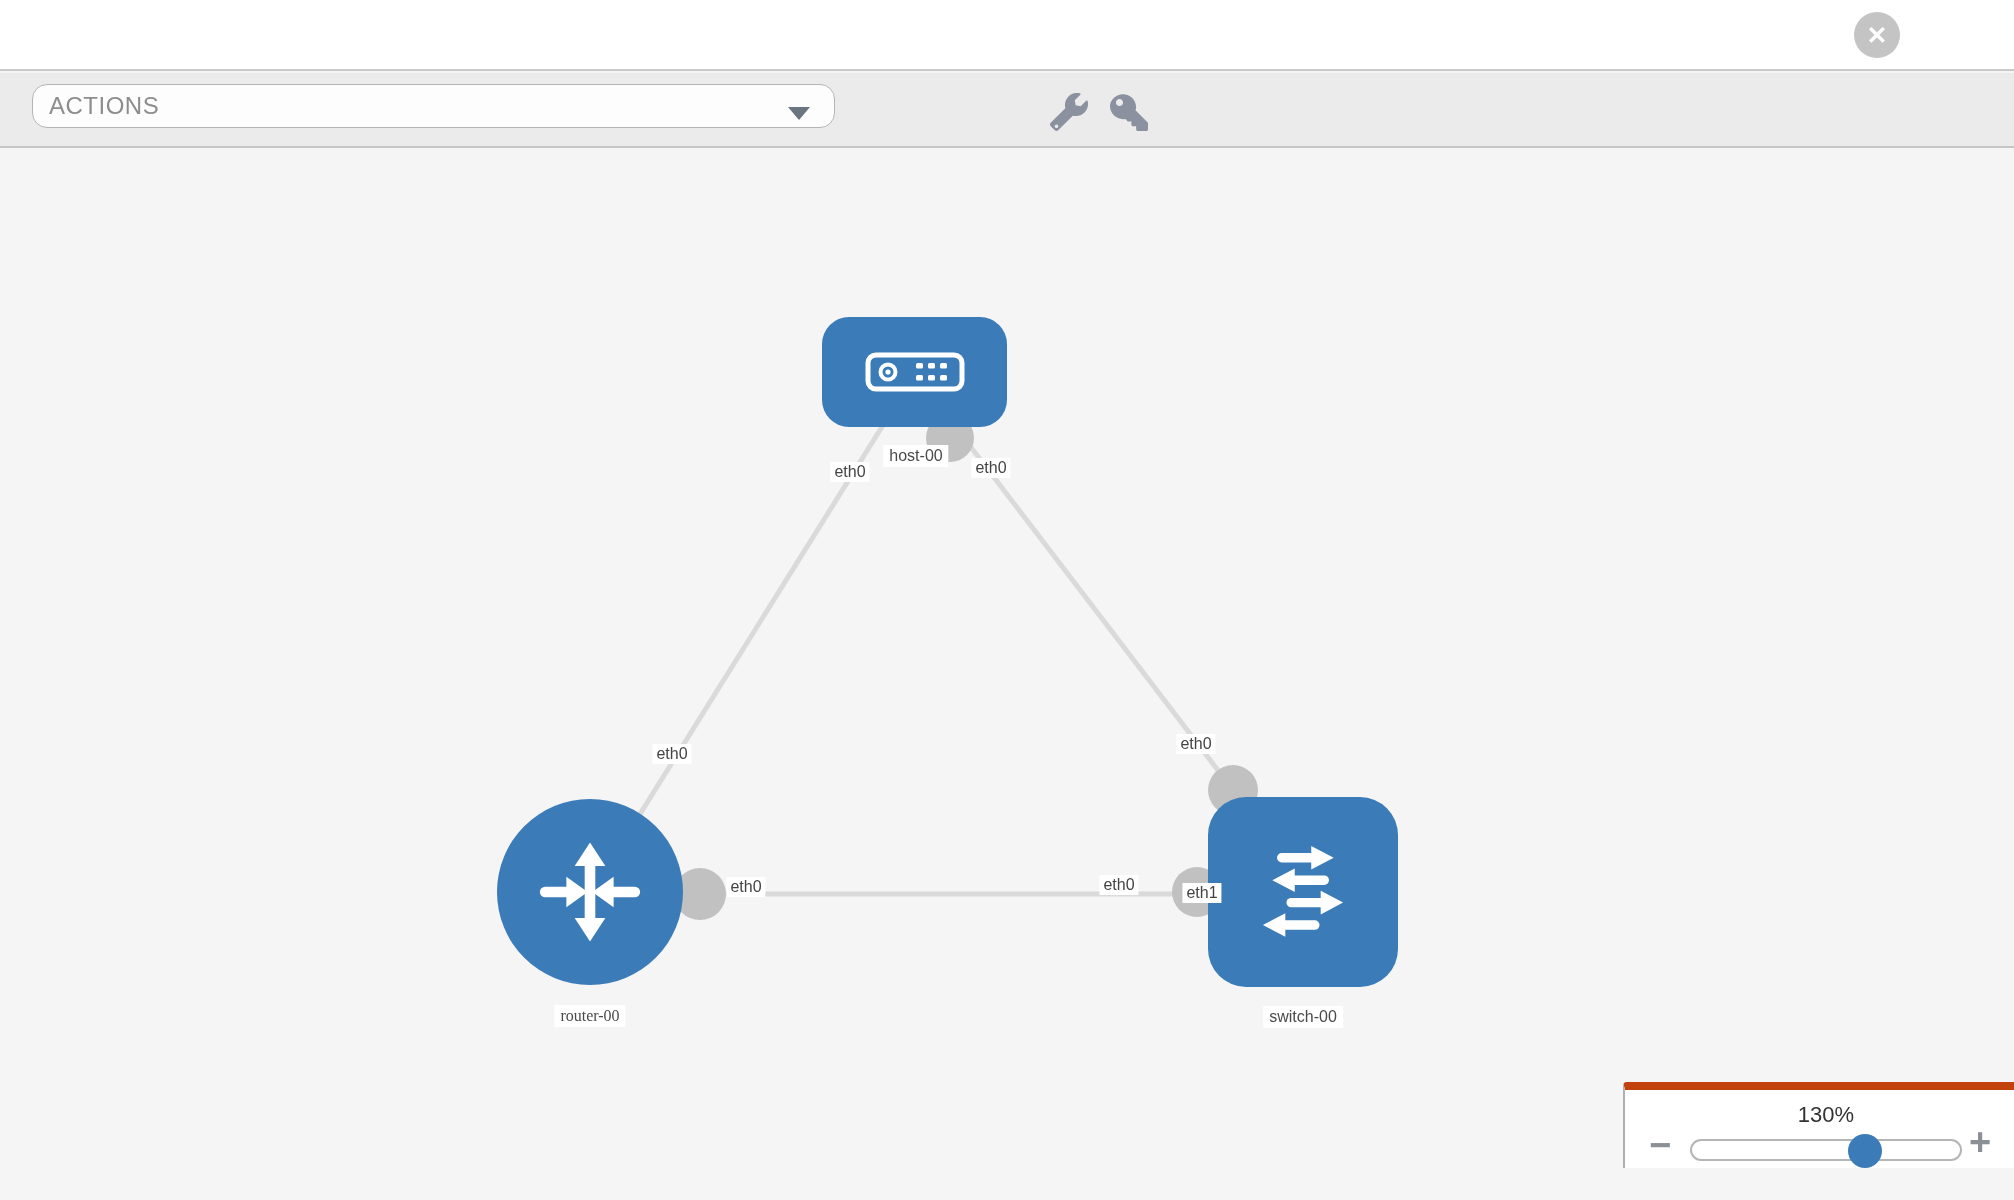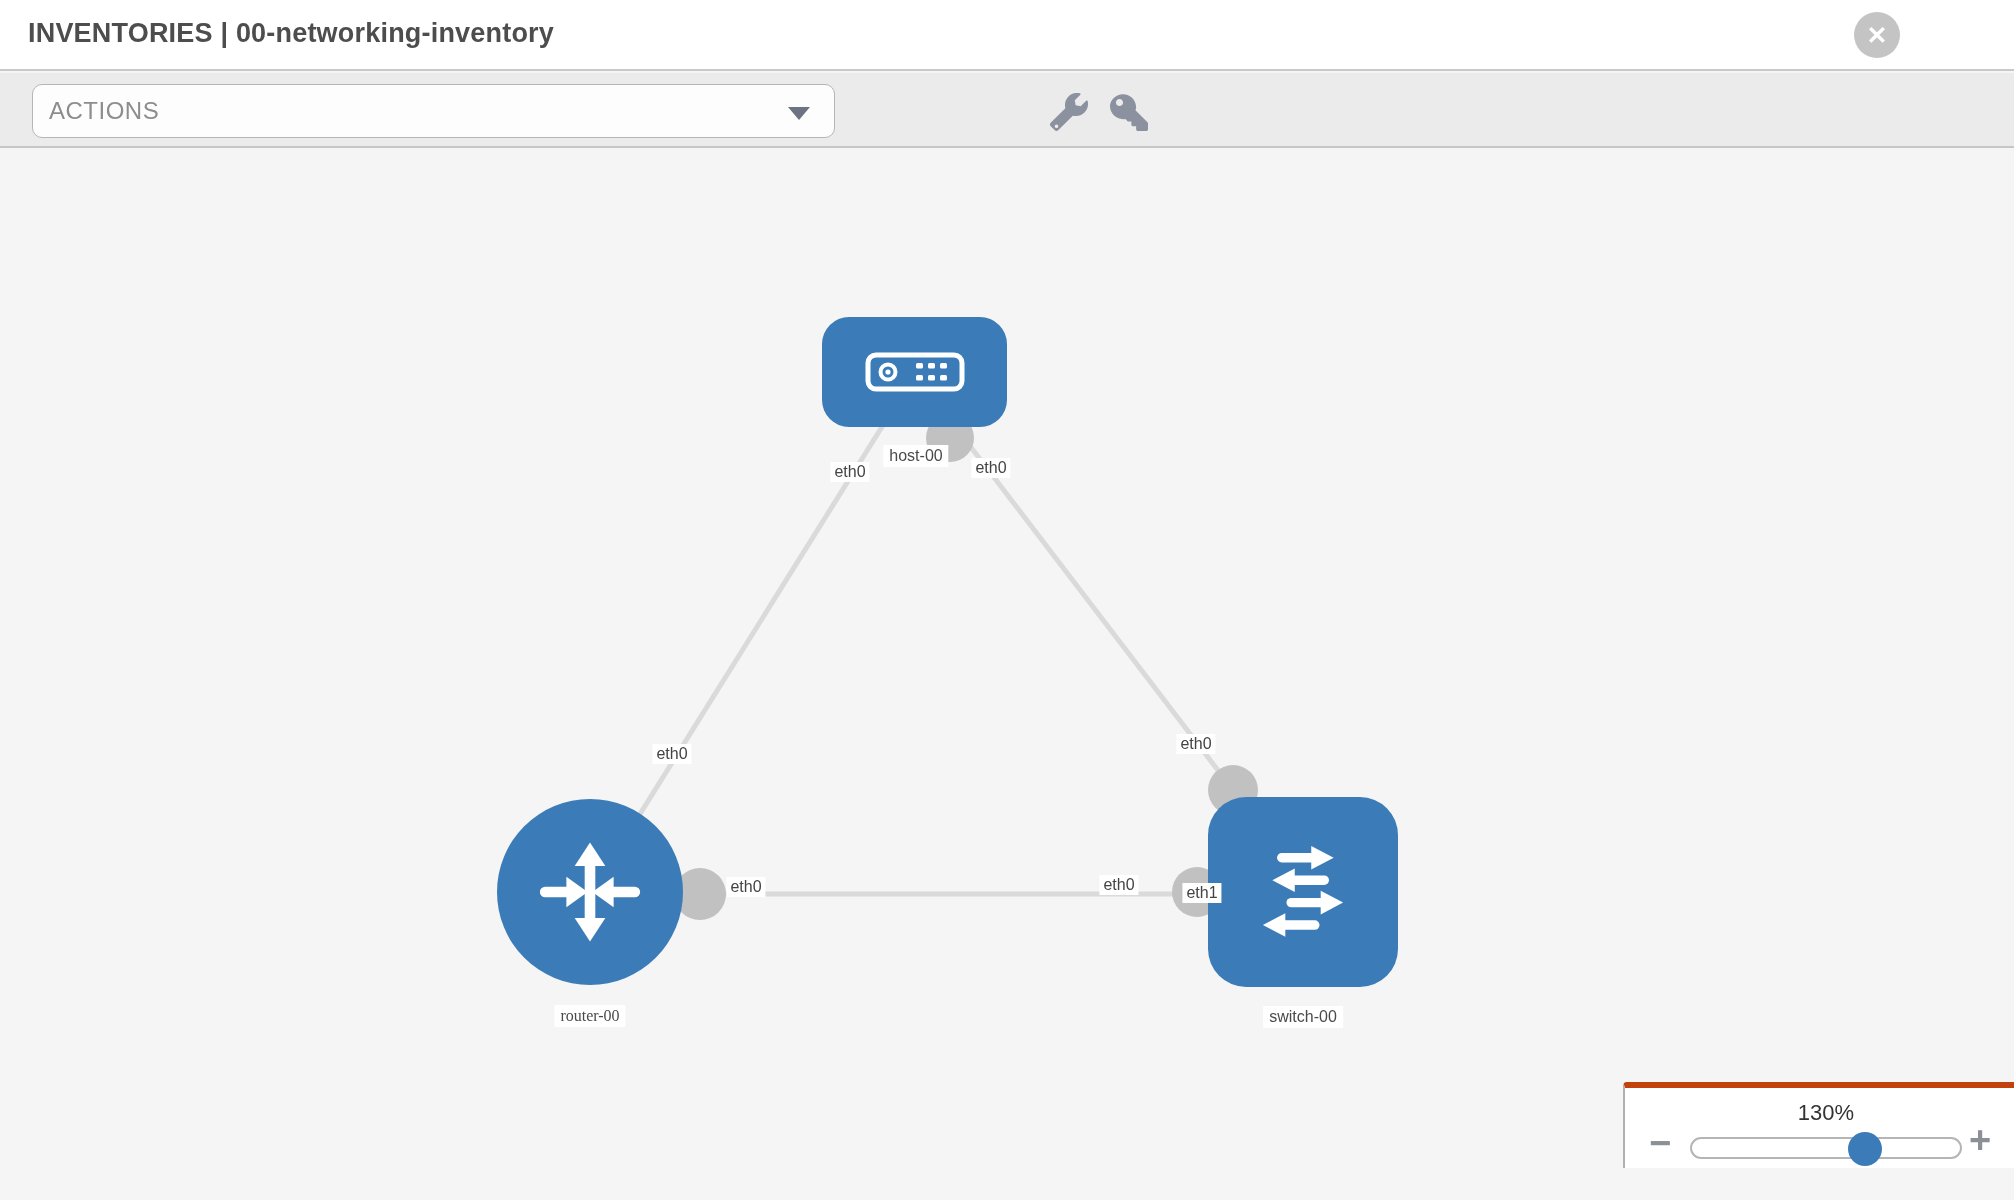--- a/index.html
+++ b/index.html
@@ -22,22 +22,22 @@
     cursor:pointer;
   }
   .close-btn span { color:#ffffff; font-size:25px; font-weight:bold; line-height:1; }
 
   
   .toolbar {
     position:absolute; top:73px; left:0; width:2014px; height:75px;
     background:#ebebeb; border-bottom:2px solid #c6c6c6;
   }
   .combo {
-    position:absolute; top:11px; height:54px;
-    background:#fdfdfd; border:1px solid #b5b5b5; border-radius:10px;
+    position:absolute; top:11px; height:44px;
+    background:#fdfdfd; border:1px solid #b5b5b5; border-radius:15px;
     display:flex; align-items:center; cursor:pointer;
   }
   .combo-actions { left:32px;  width:803px; }
   .combo-search  { left:1183px; width:797px; }
   .combo-text { font-size:24px; color:#8d8d8d; padding-left:16px; letter-spacing:0.5px; }
   .chevron {
     position:absolute; right:24px; top:22px; width:0; height:0;
     border-left:11px solid transparent; border-right:11px solid transparent;
     border-top:13px solid #6b7480;
   }
@@ -68,21 +68,21 @@
   }
   .iface-label {
     position:absolute; transform:translate(-50%,-50%);
     background:#ffffff; color:#434343; font-size:16px;
     padding:1px 4px; white-space:nowrap;
   }
 
   
   .zoom-panel {
     position:absolute; left:1623px; top:932px; width:391px; height:86px;
-    background:#ffffff; border-left:2px solid #b0b0b0; border-top:6px solid #c2410c;
+    background:#ffffff; border-left:2px solid #b0b0b0; border-top:8px solid #c2410c;
     border-top-left-radius:4px;
     padding-left:32px;
   }
   .zoom-level {
     position:absolute; left:65px; top:12px; width:272px;
     text-align:center; font-size:22px; color:#333333;
   }
   .zoom-minus, .zoom-plus {
     position:absolute; font-size:38px; font-weight:bold; color:#8b9096;
     line-height:1; cursor:pointer; user-select:none;
@@ -95,21 +95,20 @@
   }
   .zoom-thumb {
     position:absolute; left:156px; top:-7px; width:34px; height:34px;
     background:#3b7cb8; border-radius:50%; cursor:grab;
   }
 </style>
 </head>
 <body>
 
 <div class="header">
-  <div class="page-title">INVENTORIES | 00-networking-inventory</div>
   <div class="close-btn">
     <span>✕</span>
   </div>
 </div>
 
 <div class="toolbar">
 
   <div class="combo combo-actions">
     <span class="combo-text">ACTIONS</span>
     <span class="chevron"></span>

